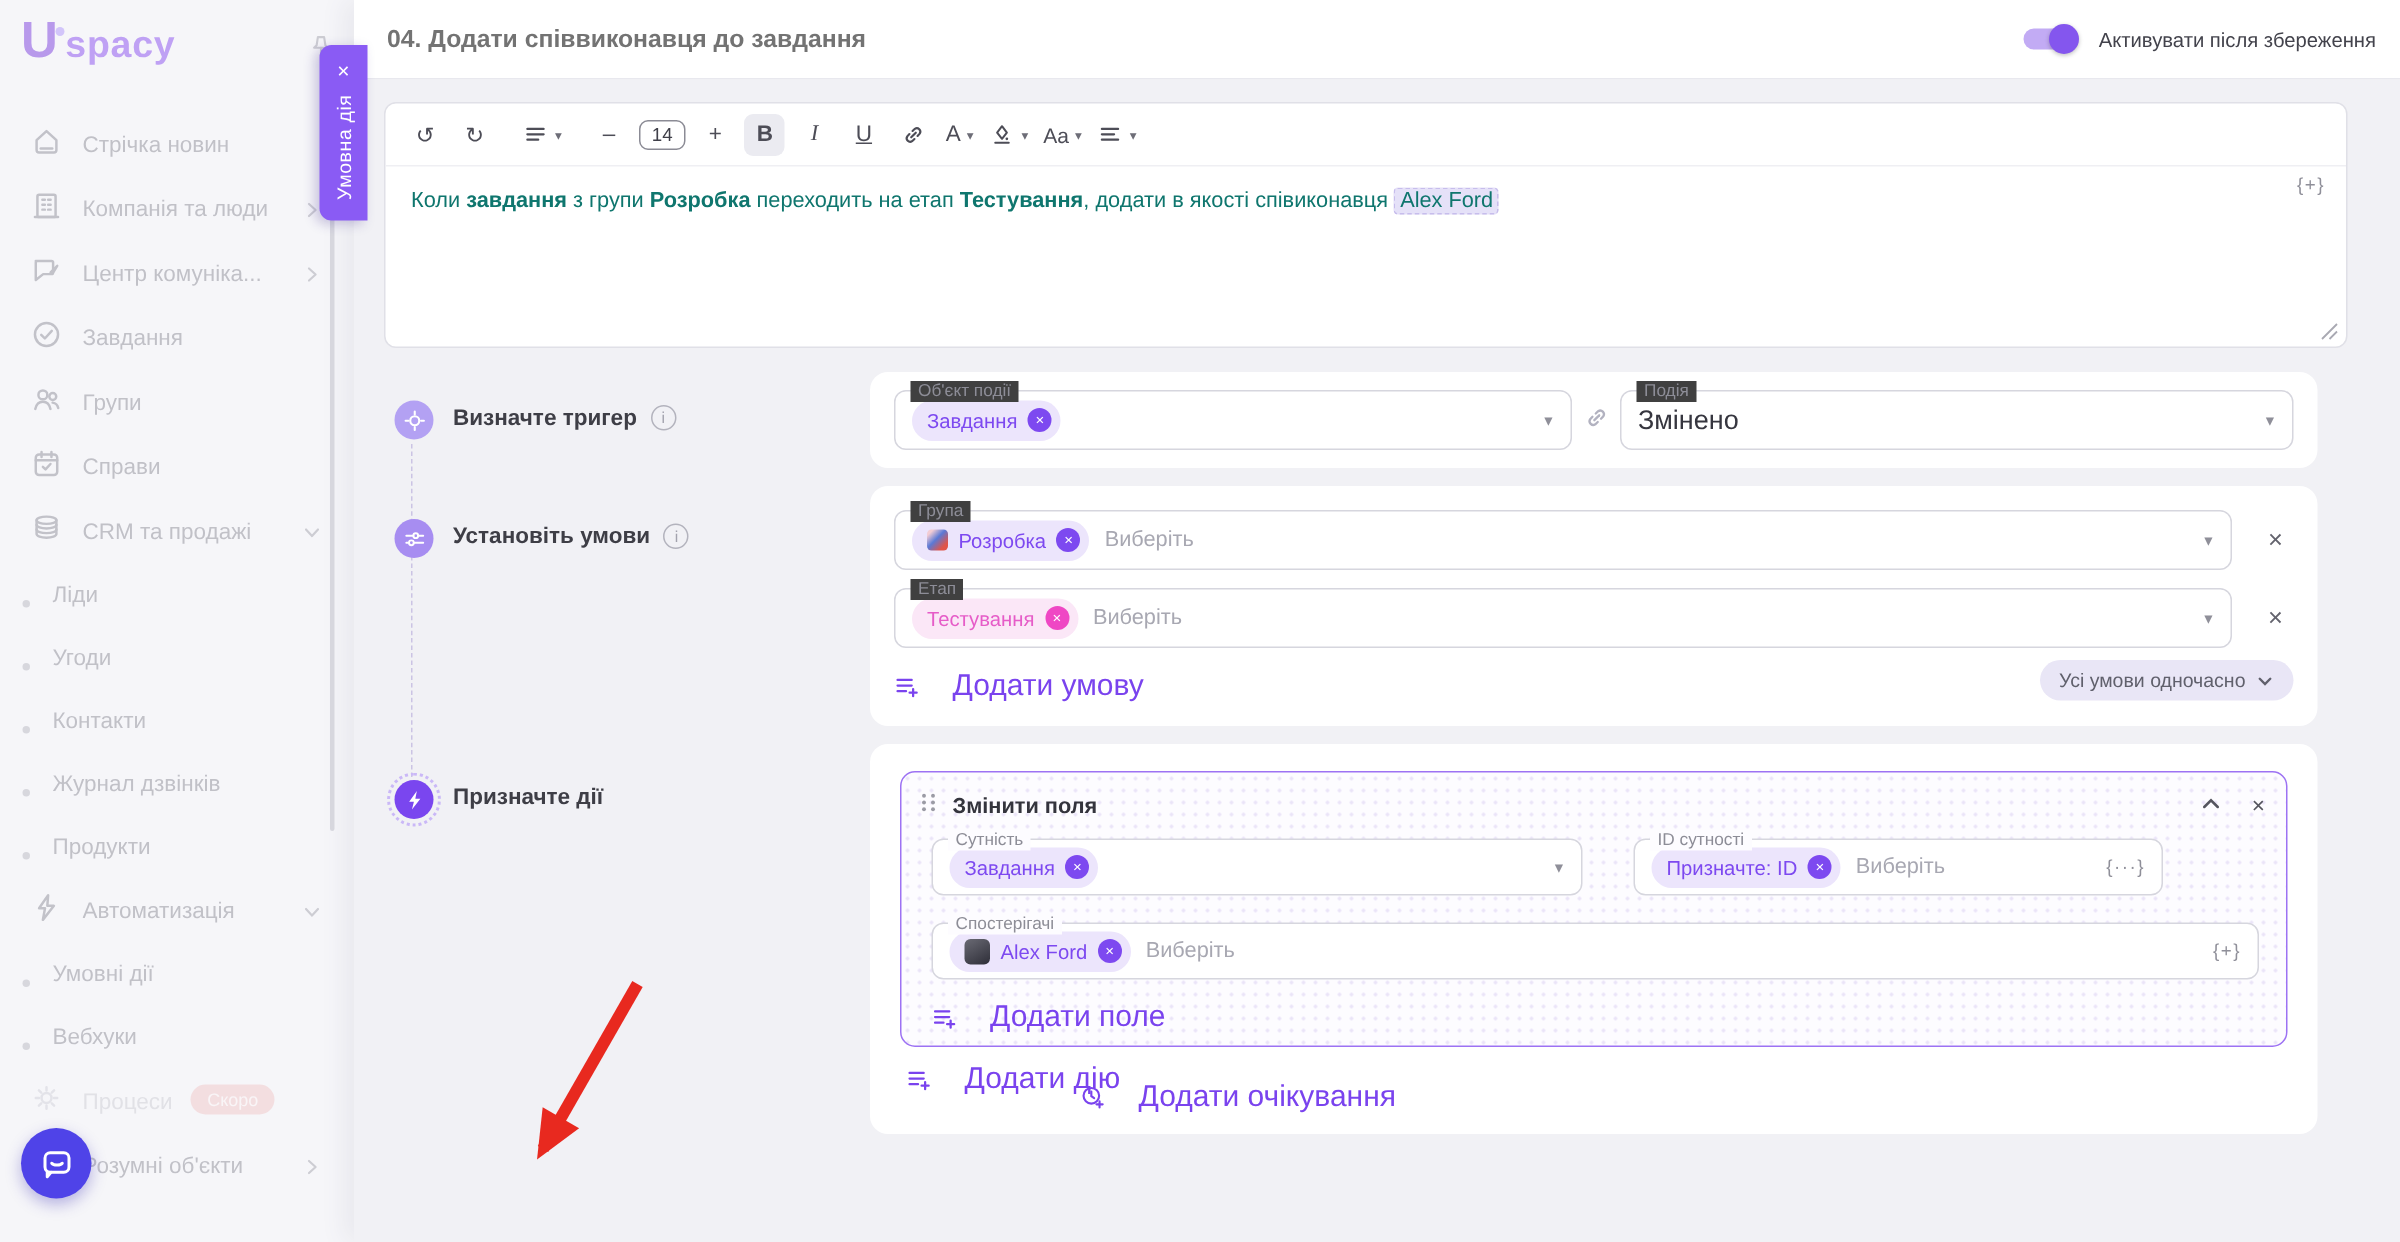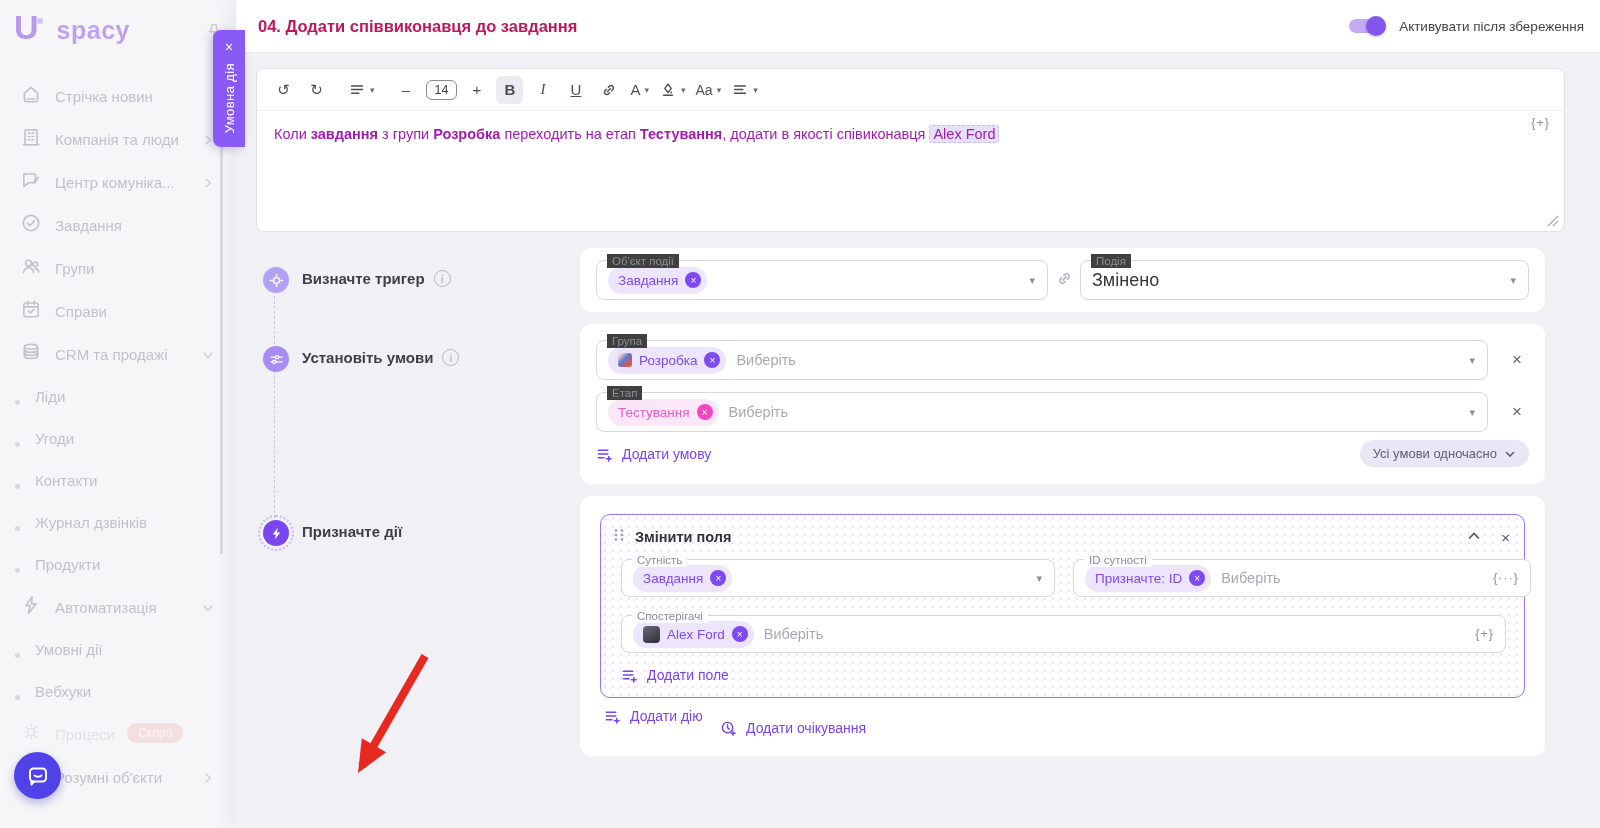--- a/index.html
+++ b/index.html
@@ -6,21 +6,21 @@
   html,body{width:1600px;height:828px;overflow:hidden;font-family:"Liberation Sans",sans-serif;background:#f1f1f5}
   .stage{position:relative;width:1600px;height:828px}
 
   
   .sidebar{position:absolute;left:0;top:0;width:236px;height:828px;background:#f6f6f9;overflow:hidden}
   .sidebar::after{content:'';position:absolute;inset:0;background:rgba(246,246,250,.55);z-index:5;pointer-events:none}
   .logo-row{position:absolute;top:12px;left:14px;right:12px;display:flex;align-items:center;justify-content:space-between}
   .logo{display:flex;align-items:baseline;cursor:pointer}
   .logo-u{font-size:34px;font-weight:800;color:#6d28d9;line-height:30px;position:relative}
   .logo-u::after{content:'';position:absolute;right:-4px;top:6px;width:6px;height:6px;border-radius:50%;background:#a78bfa}
-  .logo-txt{font-size:25px;font-weight:700;color:#7c3aed;letter-spacing:.5px;margin-left:18px}
+  .logo-txt{font-size:25px;font-weight:700;color:#7c3aed;letter-spacing:.5px;margin-left:5px}
   .pin-ico{width:20px;height:20px;color:#9a9aa4;margin-top:4px}
   .side-nav{position:absolute;top:62px;left:0;right:0}
   .side-item{height:43px;display:flex;align-items:flex-end;padding:0 20px;cursor:pointer;color:#80808b}
   .side-item.sub{height:42px;padding-left:12px}
   .icon-box{width:22px;height:22px;margin-right:13px;color:#83838e;flex:none}
   .si{width:22px;height:22px}
   .bullet{width:5px;height:5px;border-radius:50%;background:#b2b2bb;margin:0 15px 0 3px;flex:none}
   .side-label{font-size:15px;white-space:nowrap;overflow:hidden}
   .chev-side{width:16px;height:16px;margin-left:auto;color:#9b9ba5;flex:none}
   .chev-side.down{transform:rotate(90deg)}
@@ -32,41 +32,41 @@
   .chat-fab svg{width:24px;height:24px}
 
   
   .drawer-tab{position:absolute;left:213px;top:30px;width:32px;height:117px;background:#8a5bf4;border-radius:8px 0 0 8px;z-index:40;display:flex;flex-direction:column;align-items:center;padding-top:9px;box-shadow:-3px 2px 8px rgba(60,40,140,.25);cursor:pointer}
   .tab-x{color:#fff;font-size:14px;line-height:16px;cursor:pointer}
   .tab-label{writing-mode:vertical-rl;transform:rotate(180deg);color:#fff;font-size:13px;font-weight:500;letter-spacing:.4px;margin-top:8px}
 
   
   .drawer{position:absolute;left:236px;top:0;width:1364px;height:828px;background:#f1f1f5;box-shadow:-7px 0 16px rgba(40,40,70,.14)}
   .drawer-header{position:absolute;left:0;top:0;right:0;height:53px;background:#fff;border-bottom:1px solid #e8e8ee;display:flex;align-items:center;padding:0 16px 0 22px}
-  .page-title{font-size:16.5px;font-weight:700;color:#be185d}
+  .page-title{font-size:16.5px;font-weight:700;color:#737373}
   .header-right{margin-left:auto;display:flex;align-items:center;gap:12px}
   .switch{position:relative;width:34px;height:14px;border-radius:8px;background:#c2abf4;cursor:pointer;margin-right:4px}
   .switch .knob{position:absolute;right:-3px;top:-3px;width:20px;height:20px;border-radius:50%;background:#8456ee;box-shadow:0 1px 3px rgba(0,0,0,.25)}
   .toggle-label{font-size:13.5px;color:#43434c}
 
   
   .editor-card{position:absolute;left:20px;top:68px;width:1309px;height:164px;background:#fff;border:1px solid #e0e0e7;border-radius:8px}
   .tb{height:42px;display:flex;align-items:center;padding:0 10px;border-bottom:1px solid #efeff3}
   .tbi{min-width:27px;height:28px;display:inline-flex;align-items:center;justify-content:center;color:#4d4d57;font-size:15px;border-radius:6px;margin:0 3px;cursor:pointer}
   .tbi svg{width:18px;height:18px}
   .tbi.boldb{font-weight:700;background:#ebebf1}
   .tbi.italicb{font-style:italic;font-family:"Liberation Serif",serif}
   .tbi.underb{text-decoration:underline}
   .fs-box{border:1px solid #8b8b95;border-radius:6px;padding:2px 8px;font-size:12.5px;color:#3f3f49;margin:0 3px;cursor:pointer}
   .tb-group{display:inline-flex;align-items:center;margin:0 5px;color:#4d4d57;cursor:pointer}
   .tb-group svg{width:18px;height:18px}
   .tb-chev{font-size:9px;color:#6d6d77;margin-left:4px}
   .tb-sp{width:10px}
   .ed-body{position:relative;height:120px}
-  .ed-text{padding:13px 40px 0 17px;font-size:14.5px;color:#a21caf;line-height:1.5}
+  .ed-text{padding:13px 40px 0 17px;font-size:14.5px;color:#0f766e;line-height:1.5}
   .ed-text b{font-weight:700}
   .mention{background:#e5e1f8;border:1px dashed #c7bdec;border-radius:3px;padding:0 3px}
   .ins-token{position:absolute;right:14px;top:5px;color:#8f8f99;font-size:12.5px;letter-spacing:1px;cursor:pointer}
   .resize-h{position:absolute;right:5px;bottom:4px;width:12px;height:12px;color:#a9a9b2}
 
   
   .step-line{position:absolute;left:38px;top:296px;height:222px;border-left:1px dashed #cbc4e4}
   .step-dot{position:absolute;left:27px;width:26px;height:26px;border-radius:50%;display:flex;align-items:center;justify-content:center;color:#fff}
   .step-dot svg{width:15px;height:15px}
   .s1{top:267px;background:#b3a1f3}
@@ -92,21 +92,21 @@
   .chip.pink .chip-x{background:#ef47c4}
   .emoji-sq{width:14px;height:14px;border-radius:3px;background:linear-gradient(135deg,#f3cdd4 15%,#5a79d6 45%,#e05548 80%);flex:none}
   .avatar-sq{width:17px;height:17px;border-radius:4px;background:linear-gradient(150deg,#6a6a74,#2e2e38);flex:none}
   .ph{color:#a8a8b2;font-size:14.5px}
   .sel-value{font-size:18px;color:#36363f}
   .token{position:absolute;right:11px;color:#8f8f99;font-size:12.5px;letter-spacing:1px}
   .link-ico{position:absolute;color:#b2b2c0}
   .link-ico svg{width:19px;height:19px}
   .row-x{position:absolute;width:22px;height:22px;color:#63636d;font-size:17px;display:flex;align-items:center;justify-content:center;cursor:pointer}
 
-  .add-link{position:absolute;display:inline-flex;align-items:flex-start;gap:9px;color:#7a43ee;font-size:14px;font-weight:500;cursor:pointer}
+  .add-link{position:absolute;display:inline-flex;align-items:center;gap:22px;color:#7a43ee;font-size:20px;font-weight:500;cursor:pointer}
   .add-link svg{width:17px;height:17px}
   .all-pill{position:absolute;right:16px;top:116px;display:inline-flex;align-items:center;gap:7px;background:#e9e6f6;color:#60606c;font-size:13px;padding:6px 13px;border-radius:14px;cursor:pointer}
   .all-pill svg{width:12px;height:12px;color:#60606c}
 
   
   .action-card{position:absolute;left:20px;top:18px;width:925px;height:184px;border:1.5px solid #9d72f3;border-radius:10px;background-color:#fdfcff;background-image:radial-gradient(#eae4f8 1px,transparent 1.3px);background-size:8px 8px}
   .ac-head{display:flex;align-items:center;padding:13px 14px 0 12px;gap:10px}
   .drag-h{color:#9b9ba5;cursor:grab}
   .drag-h svg{width:12px;height:14px}
   .ac-title{font-size:14.5px;font-weight:700;color:#34343d}
@@ -464,21 +464,21 @@
 
         <div class="sel card-sel af" style="left:20px;top:44px;width:434px">
           <span class="flabel">Сутність</span>
           <span class="chip purple">
             <span>Завдання</span>
             <span class="chip-x">×</span>
           </span>
           <span class="chev">▾</span>
         </div>
 
-        <div class="sel card-sel af" style="left:472px;top:44px;width:458px">
+        <div class="sel card-sel af" style="left:488px;top:44px;width:353px">
           <span class="flabel">ID сутності</span>
           <span class="chip purple">
             <span>Призначте: ID</span>
             <span class="chip-x">×</span>
           </span>
           <span class="ph">Виберіть</span>
           <span class="token">{···}</span>
         </div>
 
         <div class="sel card-sel af" style="left:20px;top:100px;width:885px">

